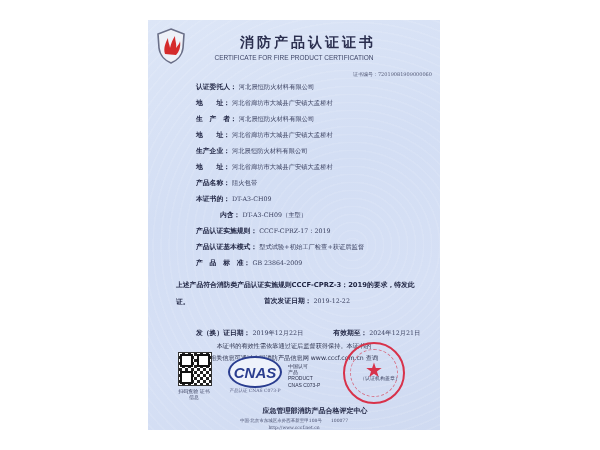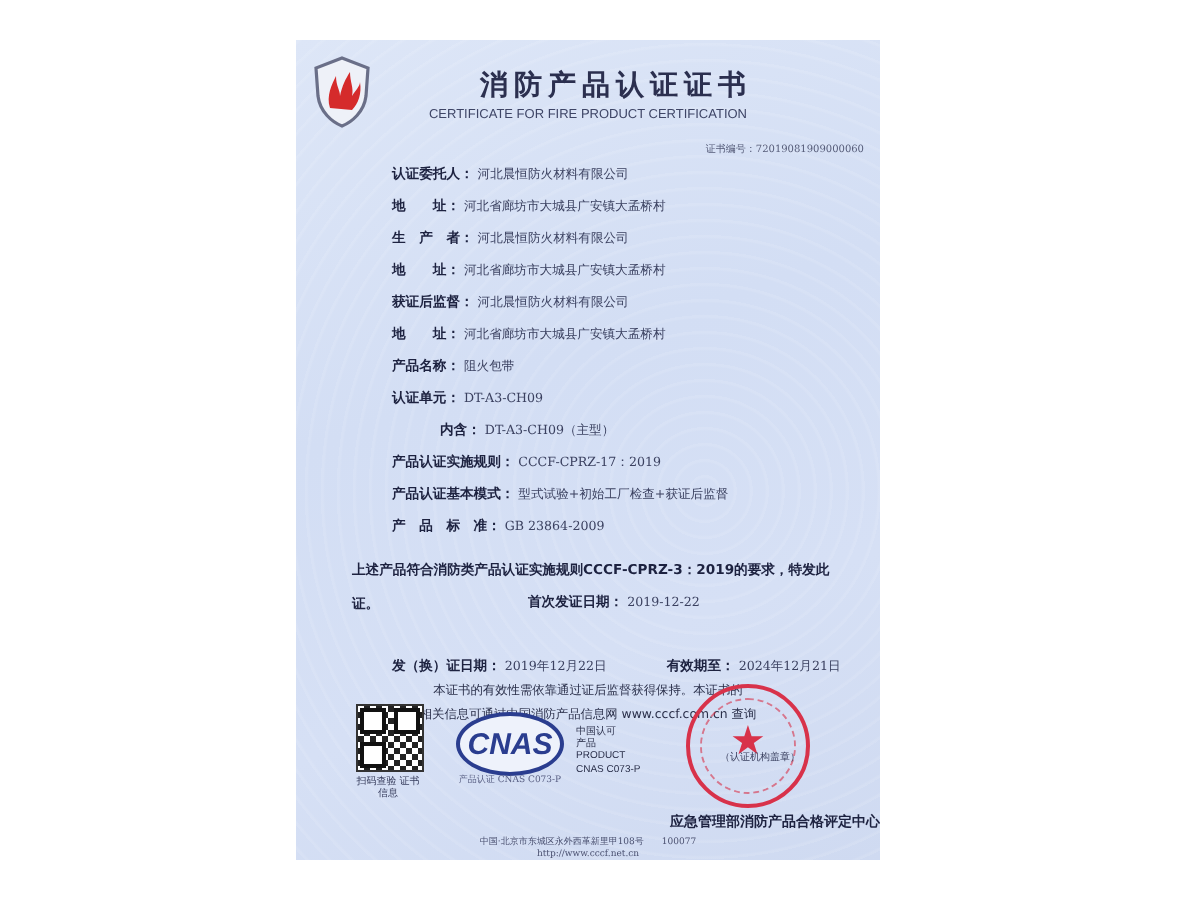--- a/index.html
+++ b/index.html
@@ -64,21 +64,21 @@
     .cnas-sub { position: absolute; left: 80px; top: 368px; width: 54px; text-align: center; font-size: 4.5px; color: #5a6084; line-height: 5.5px; }
     .accred { position: absolute; left: 140px; top: 343px; font-size: 5px; line-height: 6.2px; color: #2a2f4a; font-family: "Liberation Sans", sans-serif; }
     .seal {
       position: absolute; left: 195px; top: 322px; width: 62px; height: 62px; border-radius: 50%;
       border: 2.5px solid #d8324a; box-sizing: border-box;
     }
     .seal .star { position: absolute; left: 0; right: 0; top: 16px; text-align: center; color: #d8324a; font-size: 20px; line-height: 20px; }
     .seal .ring { position: absolute; inset: 5px; border-radius: 50%; border: 1px dashed rgba(216,50,74,0.6); }
     .seal-note { position: absolute; left: 212px; top: 355px; font-size: 5px; color: #3b4160; white-space: nowrap; }
     .org {
-      position: absolute; left: 0; right: 0; top: 386px; text-align: right; font-size: 7px; font-weight: bold; color: #1d2240;
+      position: absolute; left: 0; right: 0; top: 386px; text-align: center; font-size: 7px; font-weight: bold; color: #1d2240;
       font-family: "DejaVu Sans", sans-serif;
       padding-left: 42px;
     }
     .addr { position: absolute; left: 0; right: 0; top: 398px; text-align: center; font-size: 4.5px; color: #4a5070; }
     .url { position: absolute; left: 0; right: 0; top: 405px; text-align: center; font-size: 4.5px; color: #4a5070; }
   </style>
 </head>
 <body>
 
 <div class="cert">
@@ -103,33 +103,33 @@
     </div>
   <div class="row" style="top:94px">
       <span class="lbl">生　产　者：</span>
       <span class="val">河北晨恒防火材料有限公司</span>
     </div>
   <div class="row" style="top:110px">
       <span class="lbl">地　　址：</span>
       <span class="val">河北省廊坊市大城县广安镇大孟桥村</span>
     </div>
   <div class="row" style="top:126px">
-      <span class="lbl">获证后监督：</span>
+      <span class="lbl">生产企业：</span>
       <span class="val">河北晨恒防火材料有限公司</span>
     </div>
   <div class="row" style="top:142px">
       <span class="lbl">地　　址：</span>
       <span class="val">河北省廊坊市大城县广安镇大孟桥村</span>
     </div>
   <div class="row" style="top:158px">
       <span class="lbl">产品名称：</span>
       <span class="val">阻火包带</span>
     </div>
   <div class="row" style="top:174px">
-      <span class="lbl">认证单元：</span>
+      <span class="lbl">本证书的：</span>
       <span class="val">DT-A3-CH09</span>
     </div>
   <div class="row" style="top:190px; left:52px">
       <span class="lbl">内含：</span>
       <span class="val">DT-A3-CH09（主型）</span>
     </div>
   <div class="row" style="top:222px">
       <span class="lbl">产品认证基本模式：</span>
       <span class="val">型式试验+初始工厂检查+获证后监督</span>
     </div>

